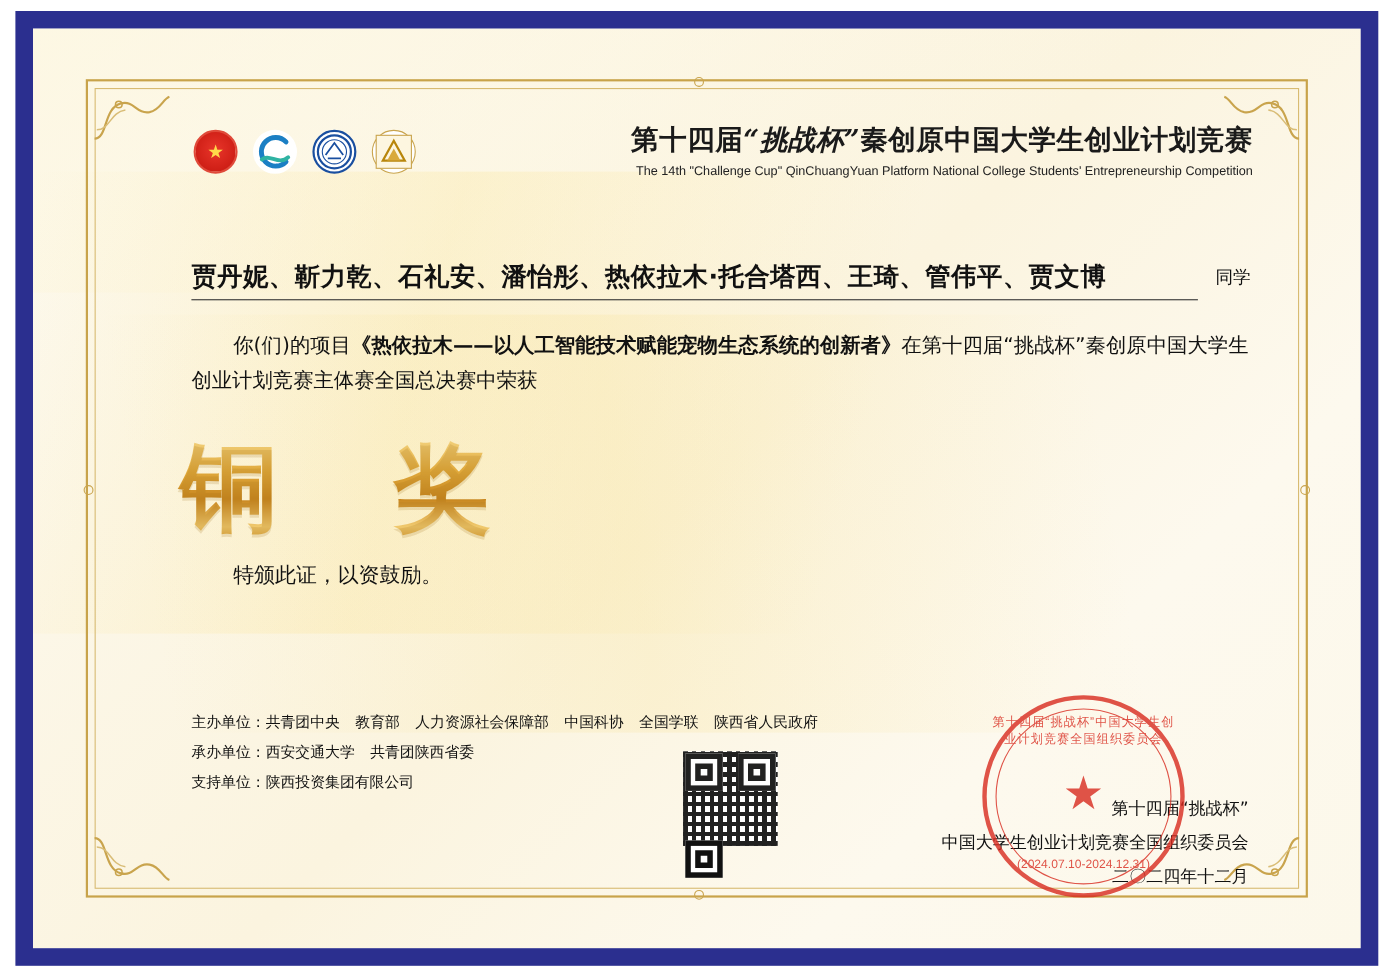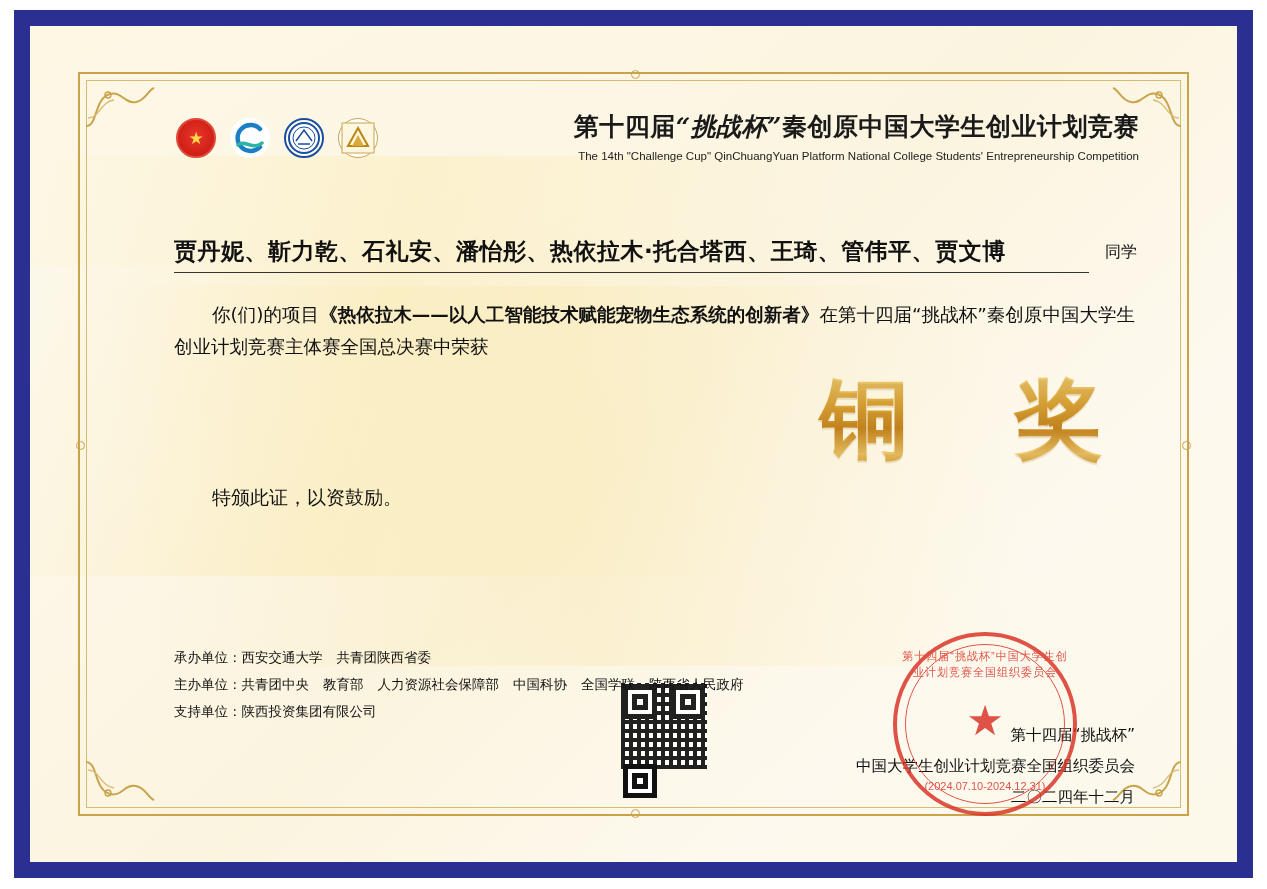--- a/index.html
+++ b/index.html
@@ -221,22 +221,22 @@
     font-size: 18.5px;
     color: #111;
     line-height: 1.75;
     text-align: justify;
   }
   .paragraph .indent { display: inline-block; width: 38px; }
   .paragraph b { font-weight: bold; }
 
   
   .award {
-    margin-top: 4px;
-    text-align: right;
+    margin-top: 29px;
+    text-align: left;
     font-family: "DejaVu Serif", "Liberation Serif", serif;
     font-size: 88px;
     font-weight: bold;
     letter-spacing: 38px;
     text-indent: 38px;
     background: linear-gradient(180deg, #f6d98a 0%, #e0a93b 35%, #c8861f 60%, #f0c96e 85%, #d79b2e 100%);
     -webkit-background-clip: text;
     background-clip: text;
     color: transparent;
     -webkit-text-fill-color: transparent;
@@ -484,24 +484,24 @@
       <div class="award">铜 奖</div>
 
 
       <div class="closing">特颁此证，以资鼓励。</div>
     </div>
 
     <div class="footer">
 
       <div class="org-block">
         <div>
+          <span>主办单位：</span><span>共青团中央</span><span class="gap"></span><span>教育部</span><span class="gap"></span><span>人力资源社会保障部</span><span class="gap"></span><span>中国科协</span><span class="gap"></span><span>全国学联</span><span class="gap"></span><span>陕西省人民政府</span>
+        </div>
+        <div>
           <span>承办单位：</span><span>西安交通大学</span><span class="gap"></span><span>共青团陕西省委</span>
-        </div>
-        <div>
-          <span>主办单位：</span><span>共青团中央</span><span class="gap"></span><span>教育部</span><span class="gap"></span><span>人力资源社会保障部</span><span class="gap"></span><span>中国科协</span><span class="gap"></span><span>全国学联</span><span class="gap"></span><span>陕西省人民政府</span>
         </div>
         <div>
           <span>支持单位：</span><span>陕西投资集团有限公司</span>
         </div>
       </div>
 
       <div class="qr"></div>
       <div class="qr-corner-bl"></div>
 
 

